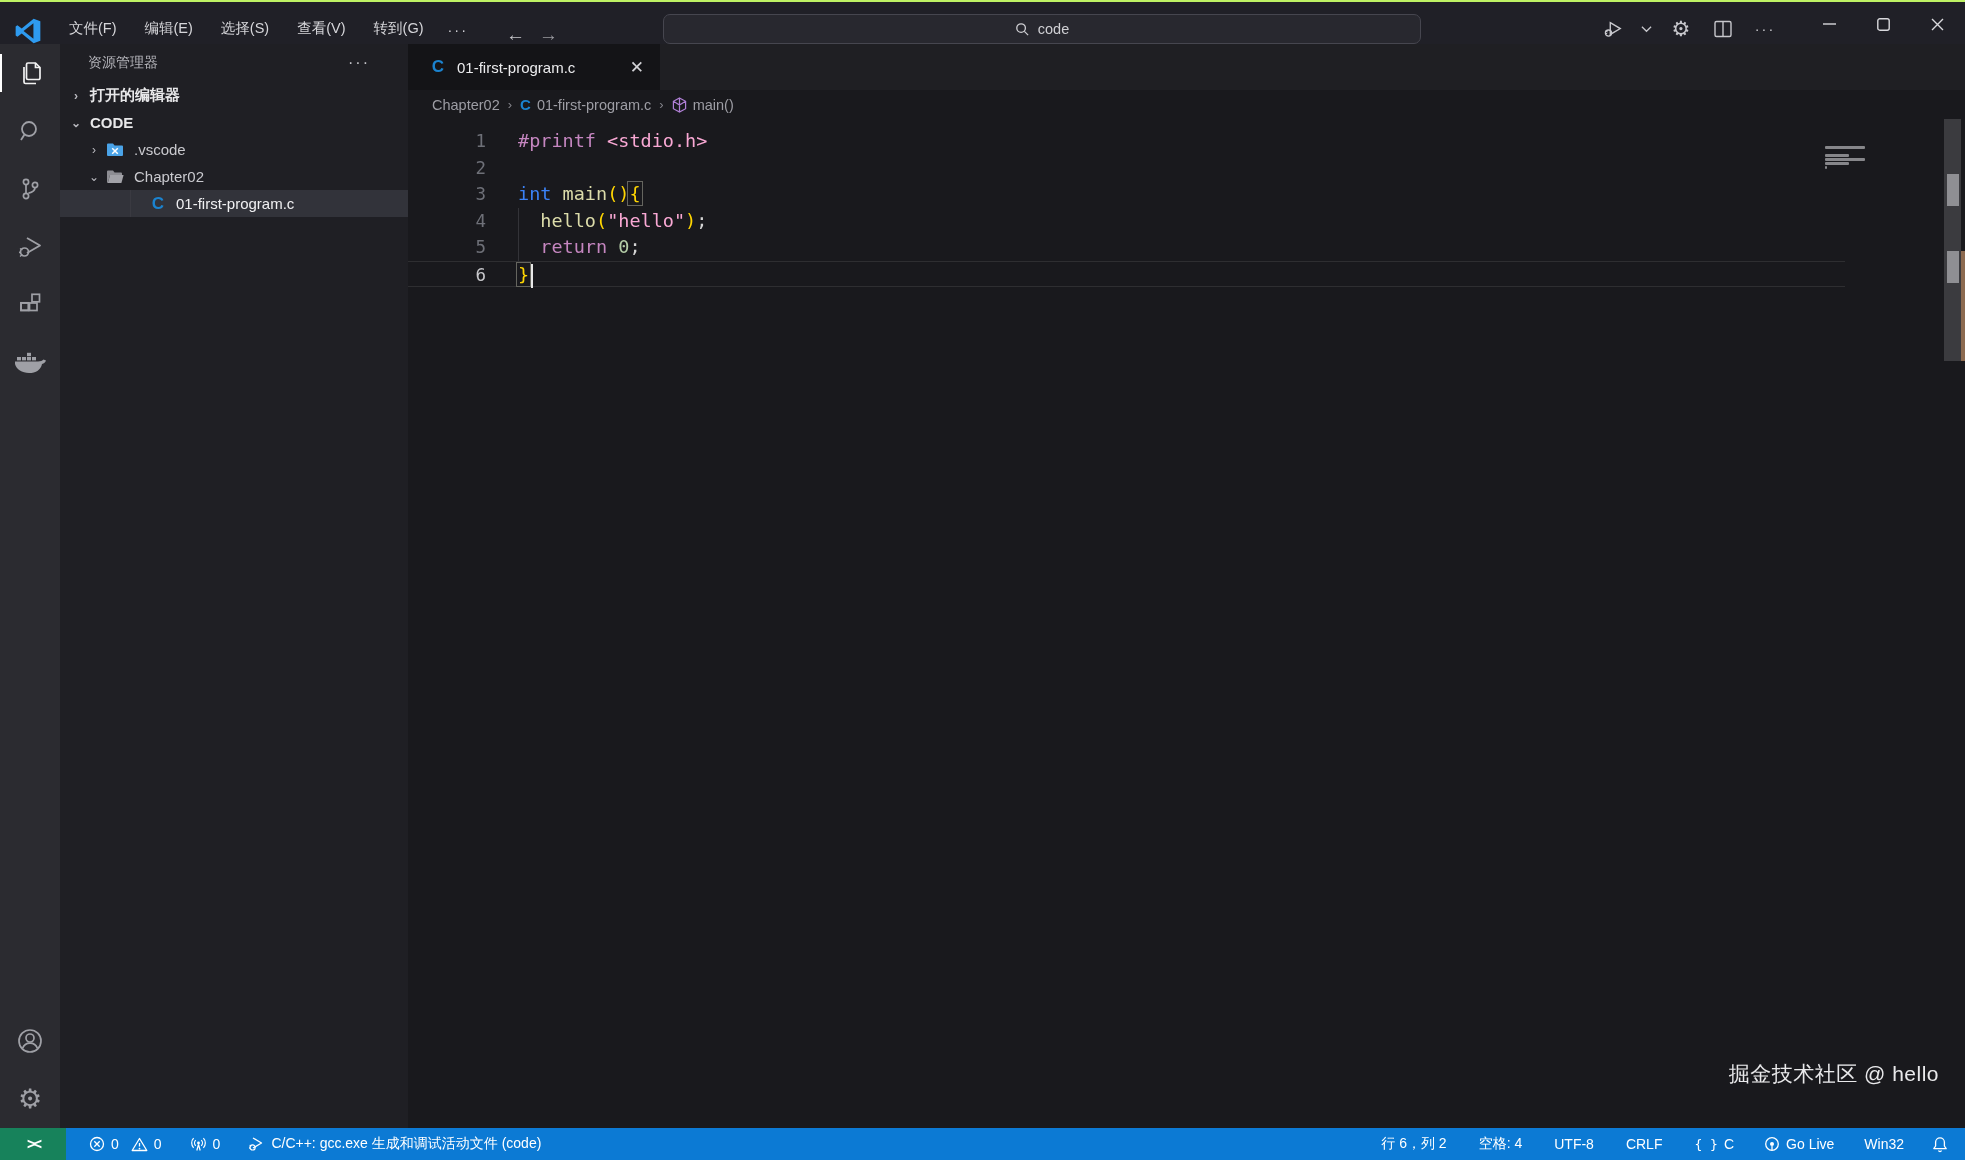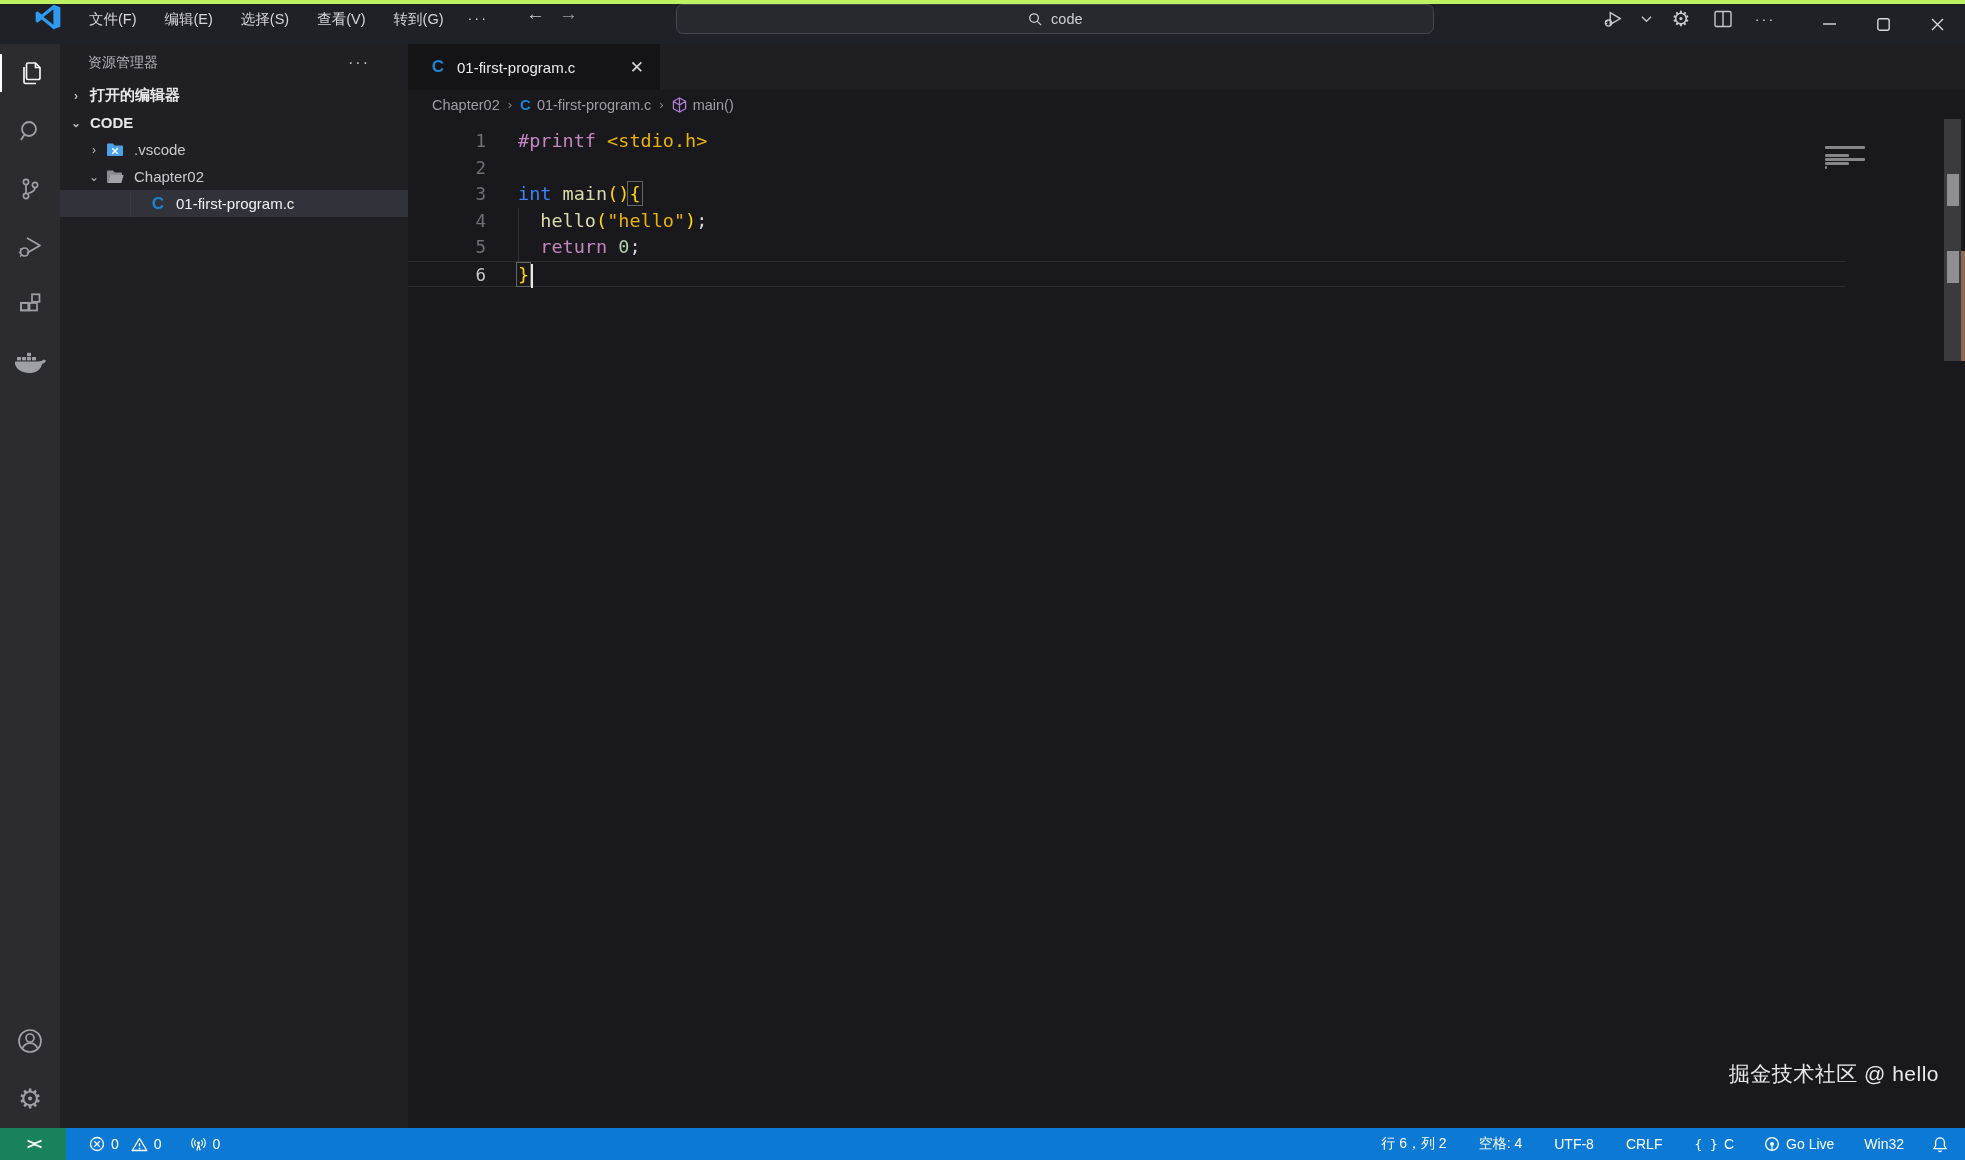--- a/index.html
+++ b/index.html
@@ -1,21 +1,21 @@
 <!DOCTYPE html>
 <html><head>
 <meta charset="utf-8">
 <style>
   * { margin:0; padding:0; box-sizing:border-box; }
   html,body { width:1965px; height:1160px; background:#101010; overflow:hidden; }
   body { font-family:"Liberation Sans", sans-serif; -webkit-font-smoothing:antialiased; }
   #app { position:relative; width:1965px; height:1160px; background:#181a1e; display:flex; flex-direction:column; }
 
   
-  .titlebar { height:44px; background:#202027; border-top:4px solid #bef264; display:flex; align-items:flex-start; flex:0 0 auto; color:#d6d6da; font-size:14.5px;padding-left:20px; }
+  .titlebar { height:44px; background:#202027; border-top:2px solid #bef264; display:flex; align-items:flex-end; flex:0 0 auto; color:#d6d6da; font-size:14.5px; }
   .vscode-logo { width:26px; height:26px; margin:0 14px 0 15px; flex:0 0 auto; }
   .menu-item { padding:6px 14px; border-radius:6px; cursor:default; white-space:nowrap; }
   .menu-ellipsis { padding:6px 10px; color:#cfcfd4; letter-spacing:2px; }
   .nav-arrows { display:flex; align-items:center; gap:14px; margin:0 18px 0 28px; color:#c8c8cd; }
   .nav-arrow { font-size:19px; line-height:1; }
   .nav-arrow.fwd { color:#9a9aa0; }
   .searchbox { flex:1 1 auto; max-width:758px; height:30px; margin:0 auto; background:#28282f; border:1px solid #46464f; border-radius:7px; display:flex; align-items:center; justify-content:center; gap:8px; color:#cfcfd3; font-size:14.5px; }
   .tb-right { display:flex; align-items:center; gap:6px; margin-left:auto; padding-right:4px; }
   .tb-icon { width:36px; height:30px; display:flex; align-items:center; justify-content:center; color:#c7c7cc; border-radius:6px; }
   .tb-icon svg { display:block; }
@@ -63,21 +63,21 @@
   
   .codearea { flex:1 1 auto; position:relative; padding-top:9px; font-family:"DejaVu Sans Mono","Liberation Mono",monospace; font-size:18.5px; overflow:hidden; }
   .lines { position:absolute; left:0; right:120px; top:9px; }
   .code-row { display:flex; height:26.5px; line-height:26.5px; position:relative; }
   .code-row.current { border-top:1px solid #2e2e31; border-bottom:1px solid #2e2e31; }
   .ln { width:78px; text-align:right; color:#6e7078; flex:0 0 auto; font-size:17.5px; }
   .ln.cur { color:#c6c6ca; }
   .code-text { white-space:pre; margin-left:32px; position:relative; color:#d4d4d4; }
   .indent-guide { position:absolute; left:110px; top:0; bottom:0; width:1px; background:#333338; }
   .tok-kw { color:#C586C0; } .tok-type { color:#3b82f6; } .tok-fn { color:#DCDCAA; }
-  .tok-str { color:#eab308; } .tok-num { color:#B5CEA8; } .tok-pl { color:#d4d4d4; }
+  .tok-str { color:#f9a8d4; } .tok-num { color:#B5CEA8; } .tok-pl { color:#d4d4d4; }
   .tok-bracket { color:#FFD602; }
   .tok-bm { color:#FFD602; outline:1px solid #65655f; outline-offset:1px; }
   .cursor { display:inline-block; width:2px; height:24px; background:#e8e8e8; vertical-align:middle; margin-left:2px; }
 
   
   .minimap { position:absolute; top:27px; right:100px; width:40px; }
   .mm-row { height:3px; margin-bottom:1px; background:#9a9a9e; opacity:.85; border-radius:1px; }
   .ovr-track { position:absolute; top:0; right:4px; width:17px; height:242px; background:#3b3b3f; }
   .ovr-mark { position:absolute; right:6px; width:12px; background:#8f8f93; }
   .ovr-tan { position:absolute; right:0; width:4px; background:#8c6a50; }
@@ -354,20 +354,29 @@
       <span>0</span>
     </div>
     <div class="st-item" style="margin-left:10px">
       <svg width="17" height="16" viewBox="0 0 17 16">
           <circle cx="8.5" cy="7" r="1.4" fill="#fff"></circle>
           <path d="M5.7 4.2 a4 4 0 0 0 0 5.6 M11.3 4.2 a4 4 0 0 1 0 5.6 M3.6 2.2 a7 7 0 0 0 0 9.6 M13.4 2.2 a7 7 0 0 1 0 9.6" fill="none" stroke="#fff" stroke-width="1.2"></path>
           <path d="M8.5 8.5 L6.8 14.5 M8.5 8.5 L10.2 14.5" stroke="#fff" stroke-width="1.2"></path>
         </svg>
       <span>0</span>
     </div>
+    <div class="st-item" style="margin-left:10px">
+      <svg width="17" height="16" viewBox="0 0 17 16">
+          <path d="M5 2 L13.5 7 L5 12" fill="none" stroke="#fff" stroke-width="1.3" stroke-linejoin="round"></path>
+          <circle cx="4.6" cy="11.4" r="2.6" fill="none" stroke="#fff" stroke-width="1.2"></circle>
+          <line x1="1.6" y1="9.4" x2="3.2" y2="10.3" stroke="#fff" stroke-width="1"></line>
+          <line x1="1" y1="12" x2="2.3" y2="12" stroke="#fff" stroke-width="1"></line>
+        </svg>
+      <span>C/C++: gcc.exe 生成和调试活动文件 (code)</span>
+    </div>
 
     <div class="st-right">
       <div class="st-item">行 6，列 2</div>
       <div class="st-item" style="margin-left:14px">空格: 4</div>
       <div class="st-item" style="margin-left:14px">UTF-8</div>
       <div class="st-item" style="margin-left:14px">CRLF</div>
       <div class="st-item" style="margin-left:14px">
         <span style="font-family:'DejaVu Sans Mono',monospace; font-size:13px;">{ }</span>
         <span>C</span>
       </div>

